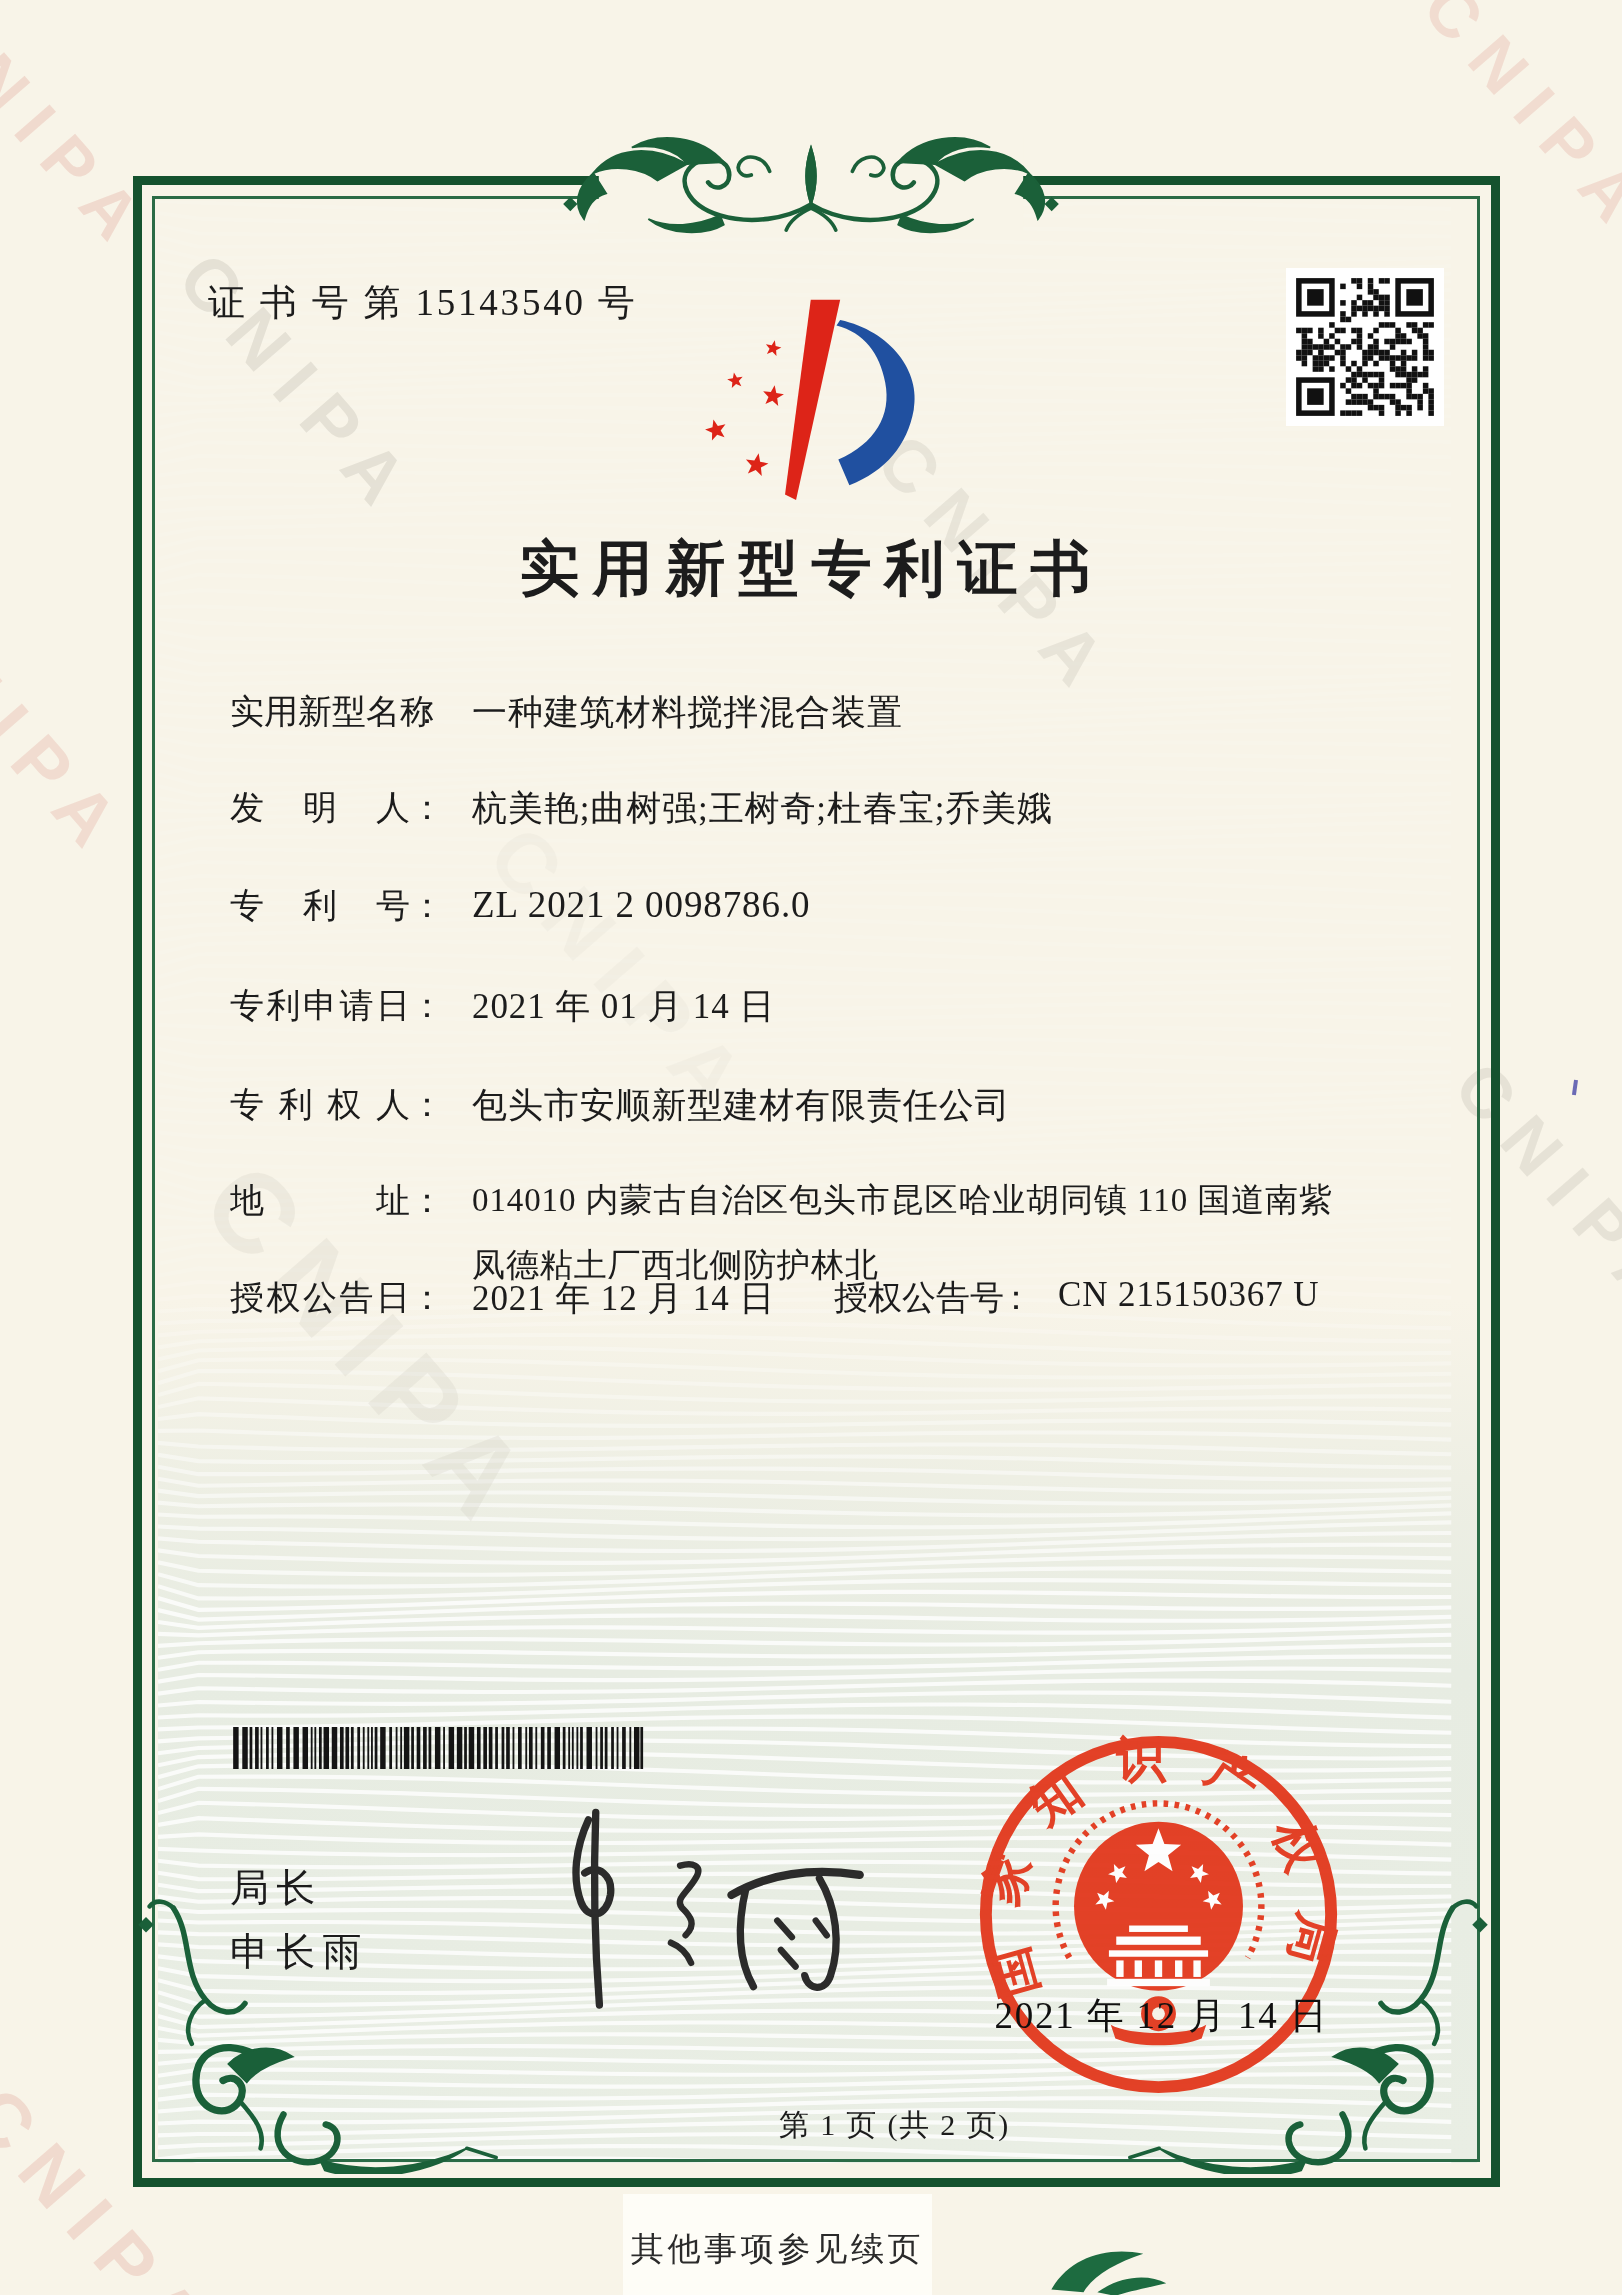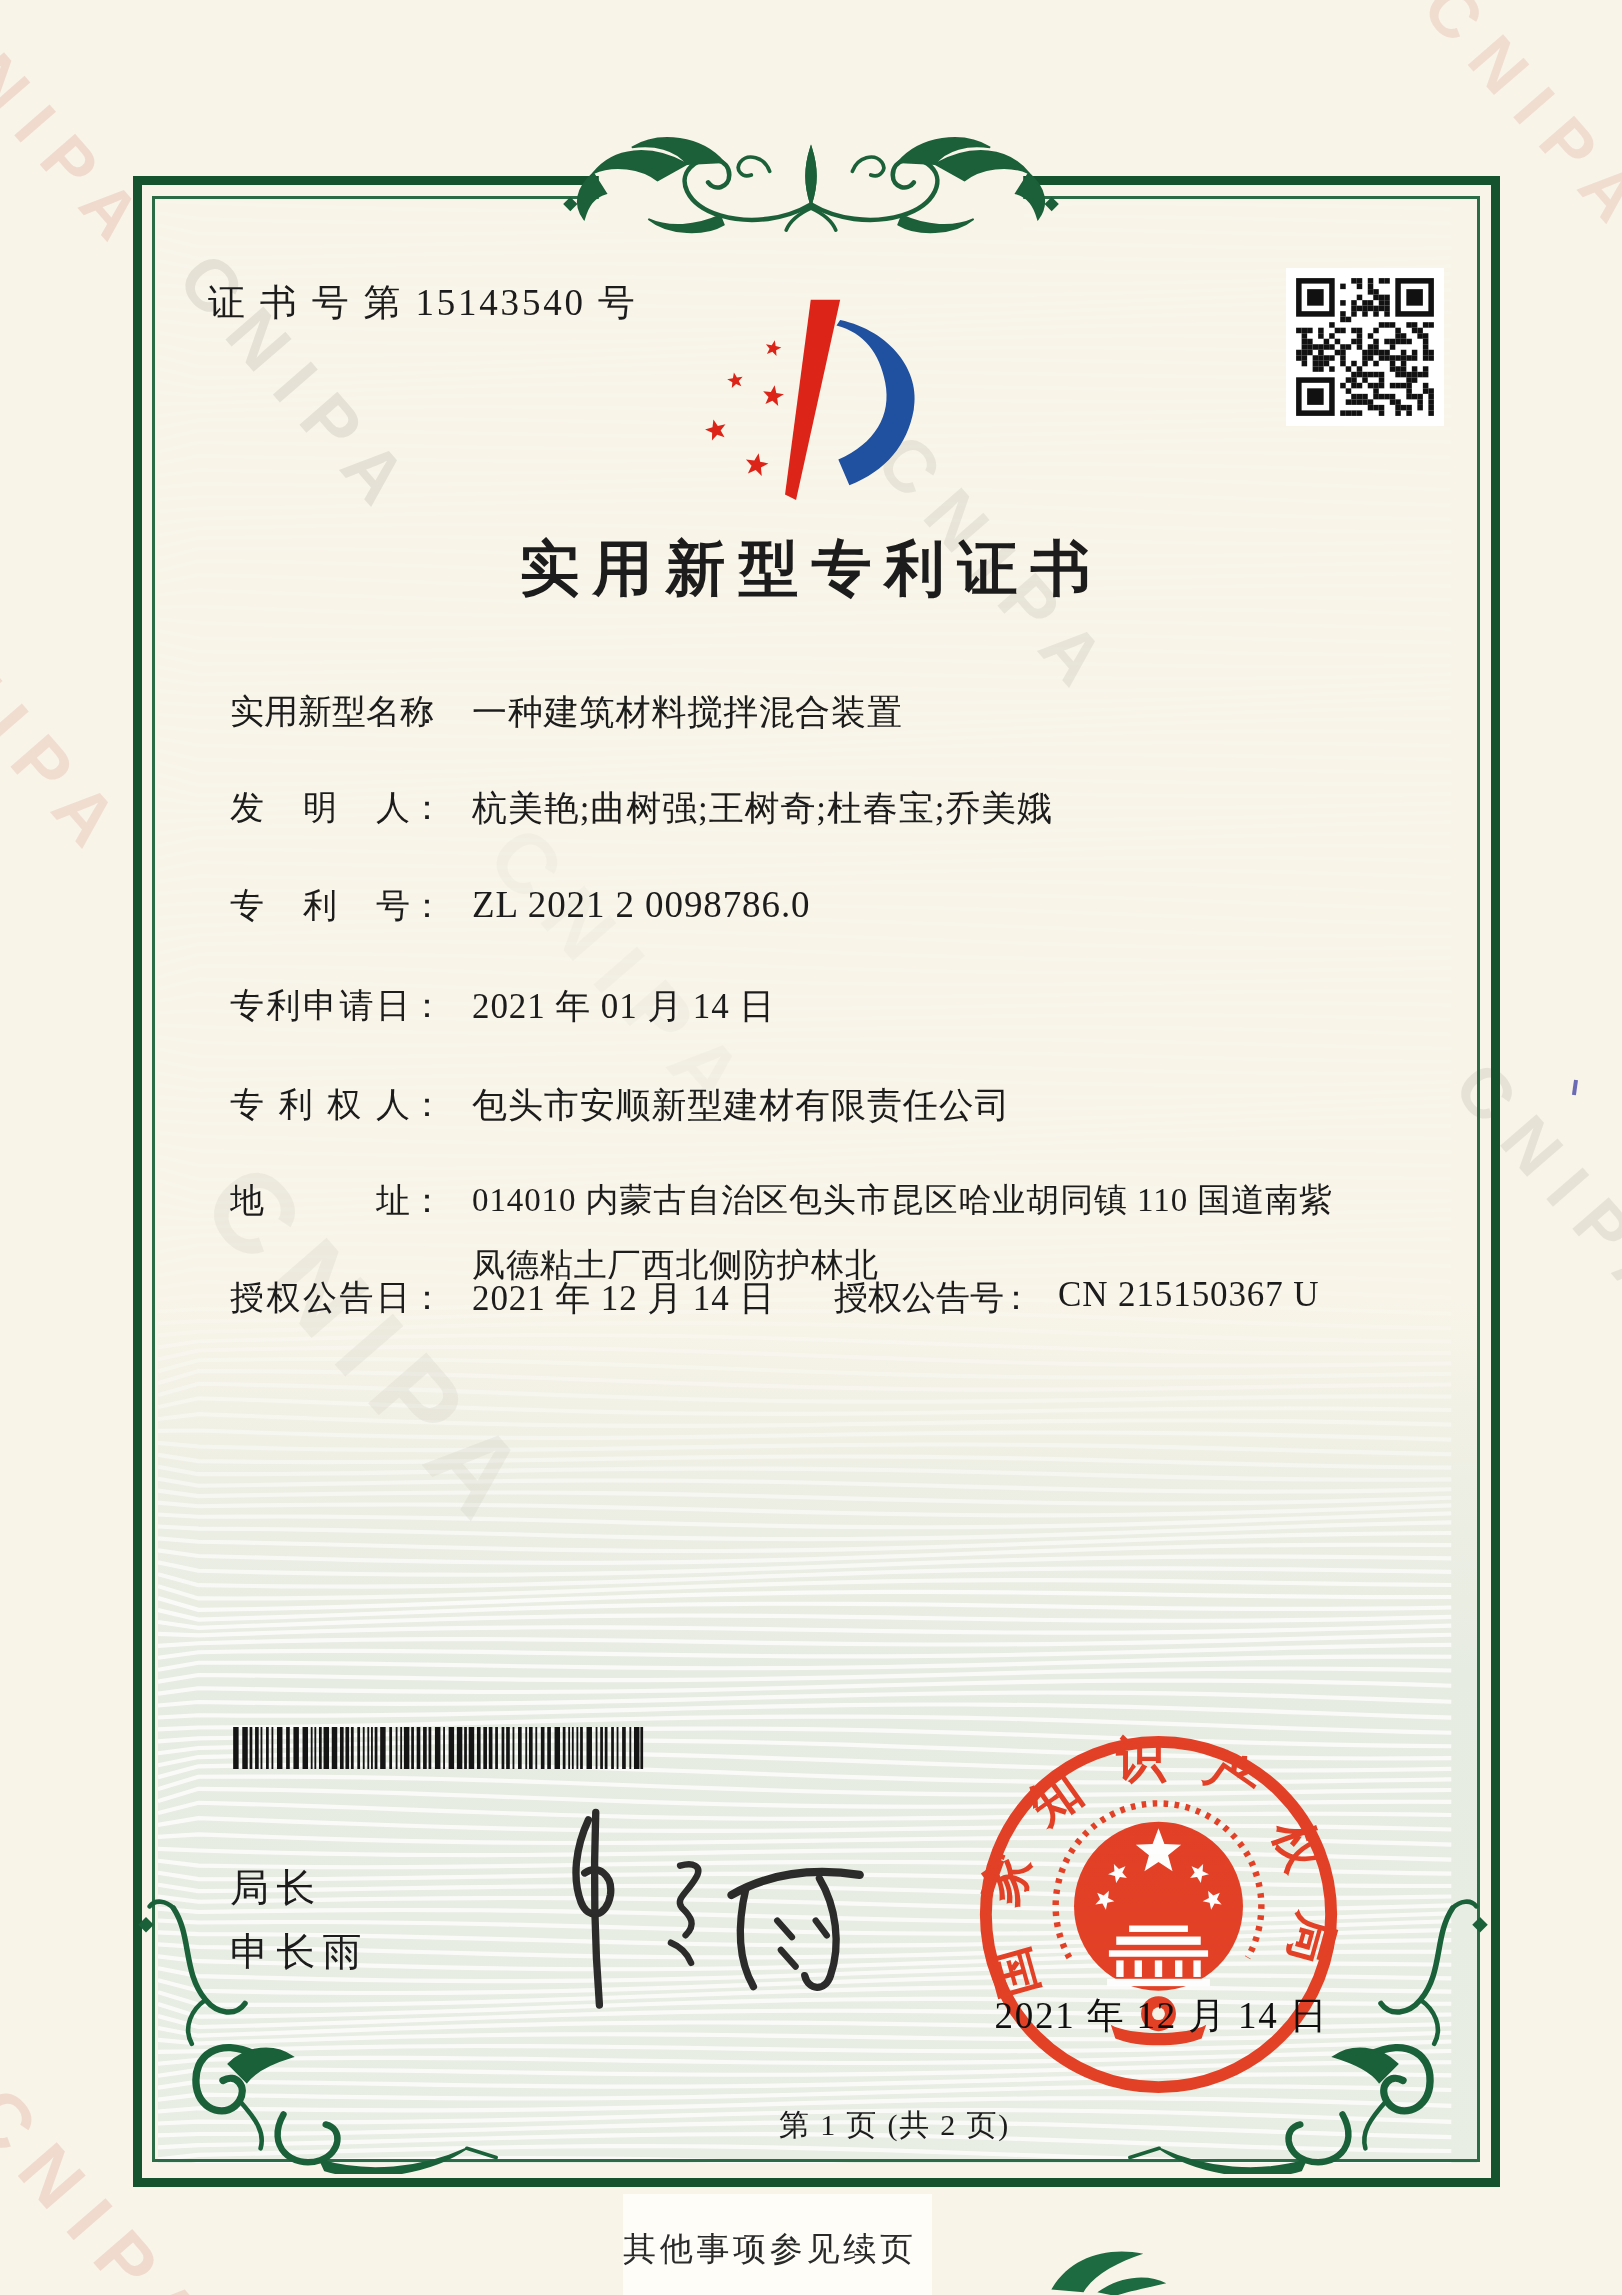--- a/index.html
+++ b/index.html
@@ -33,21 +33,21 @@
   .grp2 .val{margin-left:26px;}
   
   .paras{left:232px;top:1330px;width:1188px;font-size:31px;line-height:47px;
          text-align:justify;letter-spacing:1.1px;}
   .paras p{margin:0;text-indent:64px;}
   
   .director{left:230px;font-size:39px;font-family:"Liberation Sans","DejaVu Sans",sans-serif;letter-spacing:7.3px;}
   .sealdate{left:987px;top:1991px;width:349px;text-align:center;font-size:37px;letter-spacing:1.8px;color:#101010;z-index:9;}
   .pageno{left:551px;top:2105px;width:459px;text-align:right;font-size:30px;letter-spacing:1.8px;}
   .footband{left:623px;top:2194px;width:309px;height:102px;background:#fefdf7;z-index:3;}
-  .footnote{width:100%;margin-top:33px;font-size:33px;letter-spacing:3.7px;color:#2a2a2a;}
+  .footnote{width:100%;text-align:center;margin-top:33px;font-size:33px;letter-spacing:3.7px;color:#2a2a2a;}
   svg{display:block;}
   .noint{pointer-events:none;}
 </style>
 </head>
 <body>
 
 <div class="paper">
 
   <div class="abs wavebg noint"></div>
   <svg class="abs noint" style="left:158px;top:201px;" width="1319" height="1962" id="waves" viewBox="0 0 1436 2136">

